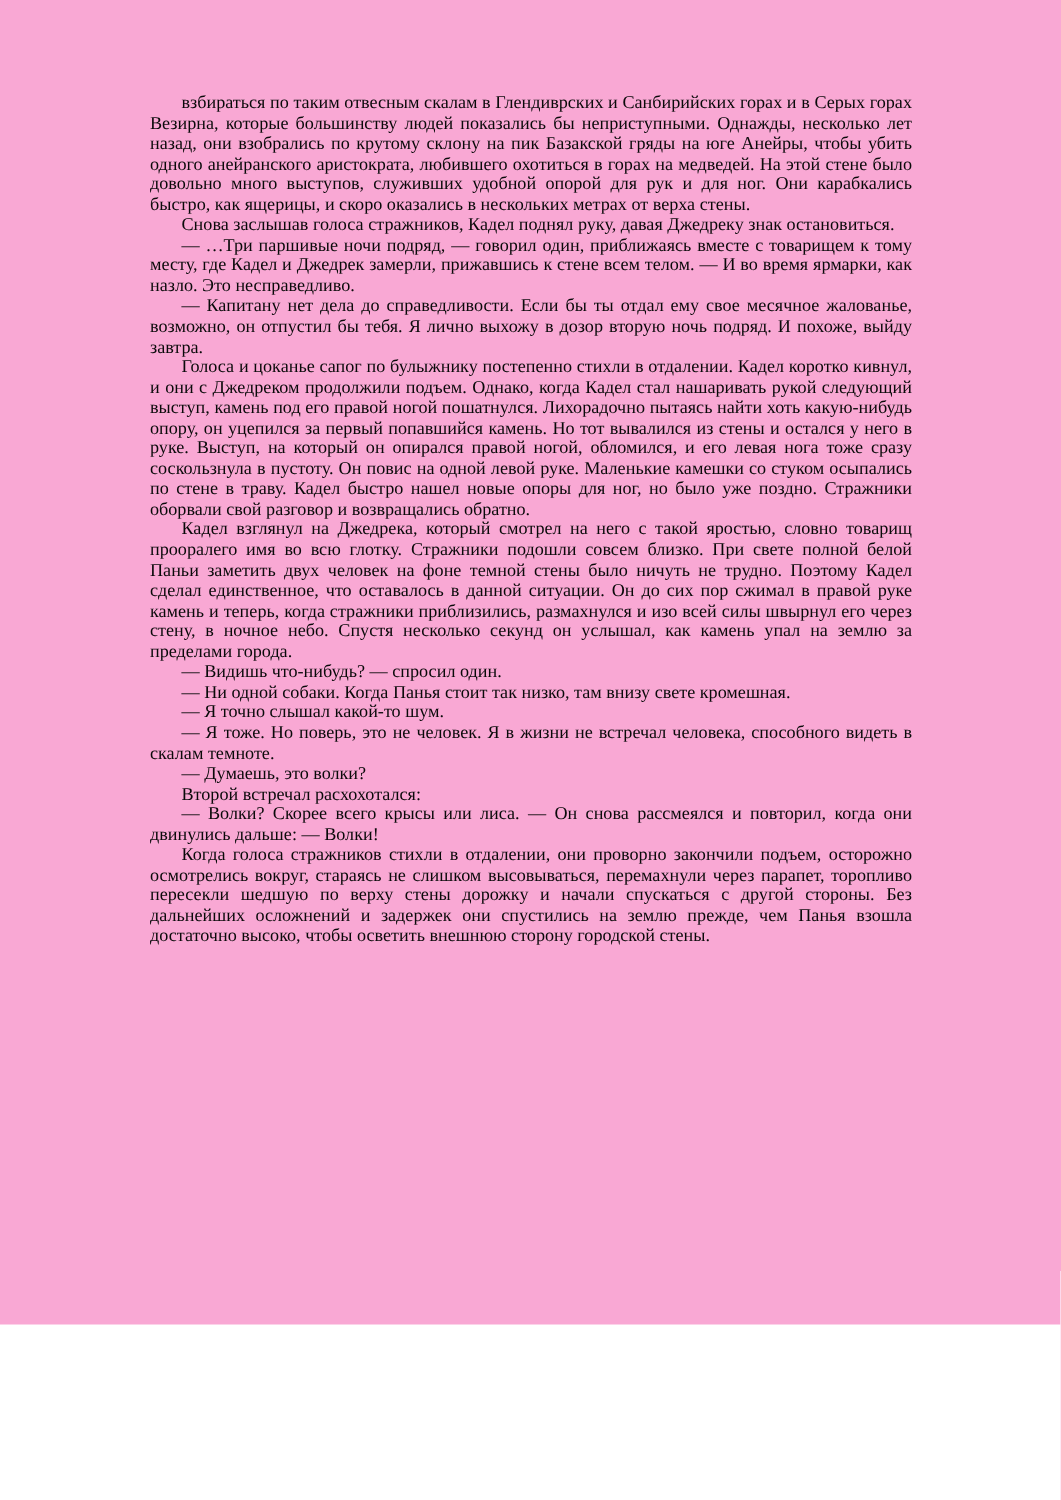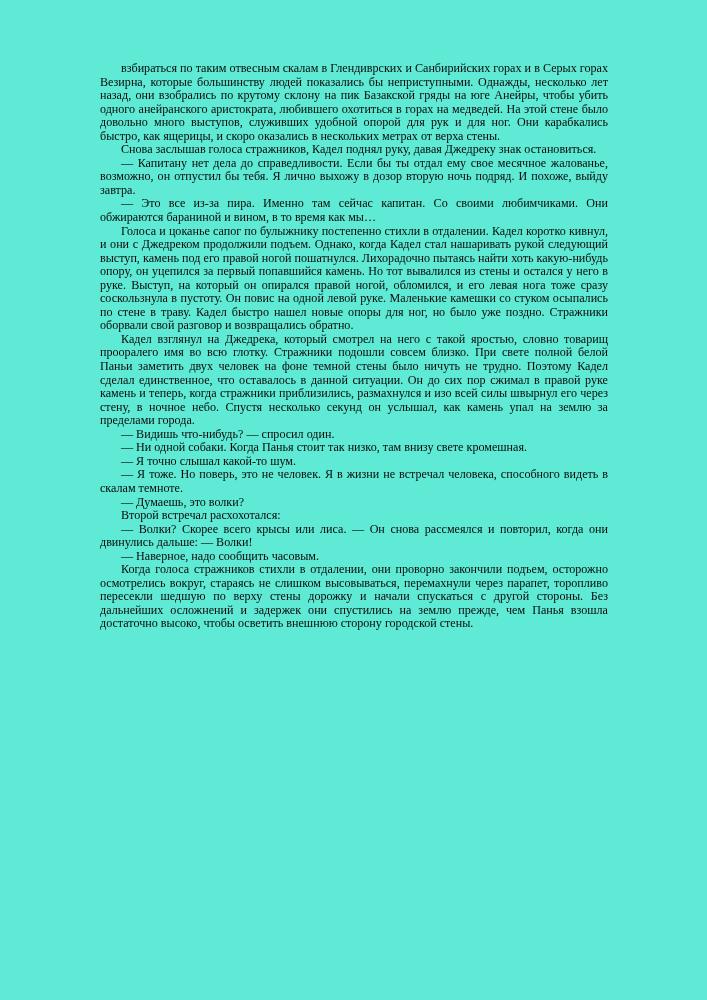--- a/index.html
+++ b/index.html
@@ -12,22 +12,22 @@
     width: 707px;
     height: 1000px;
     overflow: hidden;
     font-family: "Liberation Serif", "DejaVu Serif", serif;
     color: #000000;
   }
 
   .page {
     position: relative;
     width: 707px;
-    height: 1000px;
-    background: #5eead4;
+    height: 883px;
+    background: #f9a8d4;
     box-sizing: border-box;
   }
 
   .text-column {
     position: absolute;
     left: 100px;
     top: 62px;
     width: 508px;
     text-align: justify;
     text-justify: inter-word;
@@ -52,27 +52,26 @@
     text-align-last: left;
   }
 </style>
 </head>
 <body>
 
 <div class="page">
   <div class="text-column">
     <p>взбираться по таким отвесным скалам в Глендиврских и Санбирийских горах и в Серых горах Везирна, которые большинству людей показались бы неприступными. Однажды, несколько лет назад, они взобрались по крутому склону на пик Базакской гряды на юге Анейры, чтобы убить одного анейранского аристократа, любившего охотиться в горах на медведей. На этой стене было довольно много выступов, служивших удобной опорой для рук и для ног. Они карабкались быстро, как ящерицы, и скоро оказались в нескольких метрах от верха стены.</p>
     <p>Снова заслышав голоса стражников, Кадел поднял руку, давая Джедреку знак остановиться.</p>
+    <p>— …Три паршивые ночи подряд, — говорил один, приближаясь вместе с товарищем к тому месту, где Кадел и Джедрек замерли, прижавшись к стене всем телом. — И во время ярмарки, как назло. Это несправедливо.</p>
     <p>— Капитану нет дела до справедливости. Если бы ты отдал ему свое месячное жалованье, возможно, он отпустил бы тебя. Я лично выхожу в дозор вторую ночь подряд. И похоже, выйду завтра.</p>
-    <p>— Это все из-за пира. Именно там сейчас капитан. Со своими любимчиками. Они обжираются бараниной и вином, в то время как мы…</p>
     <p>Голоса и цоканье сапог по булыжнику постепенно стихли в отдалении. Кадел коротко кивнул, и они с Джедреком продолжили подъем. Однако, когда Кадел стал нашаривать рукой следующий выступ, камень под его правой ногой пошатнулся. Лихорадочно пытаясь найти хоть какую-нибудь опору, он уцепился за первый попавшийся камень. Но тот вывалился из стены и остался у него в руке. Выступ, на который он опирался правой ногой, обломился, и его левая нога тоже сразу соскользнула в пустоту. Он повис на одной левой руке. Маленькие камешки со стуком осыпались по стене в траву. Кадел быстро нашел новые опоры для ног, но было уже поздно. Стражники оборвали свой разговор и возвращались обратно.</p>
     <p>Кадел взглянул на Джедрека, который смотрел на него с такой яростью, словно товарищ прооралего имя во всю глотку. Стражники подошли совсем близко. При свете полной белой Паньи заметить двух человек на фоне темной стены было ничуть не трудно. Поэтому Кадел сделал единственное, что оставалось в данной ситуации. Он до сих пор сжимал в правой руке камень и теперь, когда стражники приблизились, размахнулся и изо всей силы швырнул его через стену, в ночное небо. Спустя несколько секунд он услышал, как камень упал на землю за пределами города.</p>
     <p>— Видишь что-нибудь? — спросил один.</p>
     <p>— Ни одной собаки. Когда Панья стоит так низко, там внизу свете кромешная.</p>
     <p>— Я точно слышал какой-то шум.</p>
     <p>— Я тоже. Но поверь, это не человек. Я в жизни не встречал человека, способного видеть в скалам темноте.</p>
     <p>— Думаешь, это волки?</p>
     <p>Второй встречал расхохотался:</p>
     <p>— Волки? Скорее всего крысы или лиса. — Он снова рассмеялся и повторил, когда они двинулись дальше: — Волки!</p>
-    <p>— Наверное, надо сообщить часовым.</p>
     <p>Когда голоса стражников стихли в отдалении, они проворно закончили подъем, осторожно осмотрелись вокруг, стараясь не слишком высовываться, перемахнули через парапет, торопливо пересекли шедшую по верху стены дорожку и начали спускаться с другой стороны. Без дальнейших осложнений и задержек они спустились на землю прежде, чем Панья взошла достаточно высоко, чтобы осветить внешнюю сторону городской стены.</p>
   </div>
 </div>
 
 </body></html>

